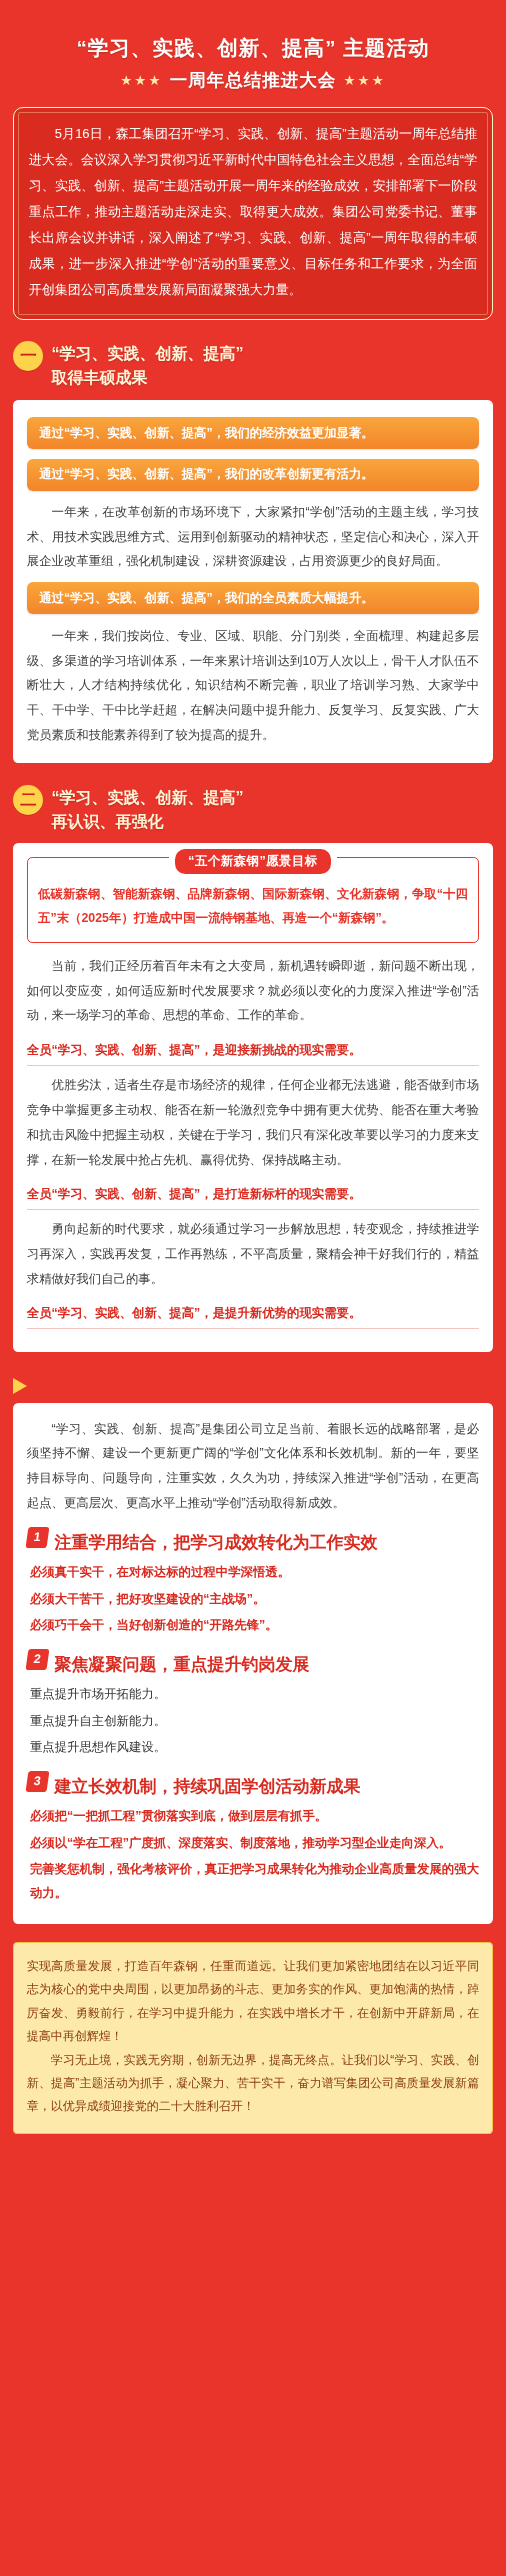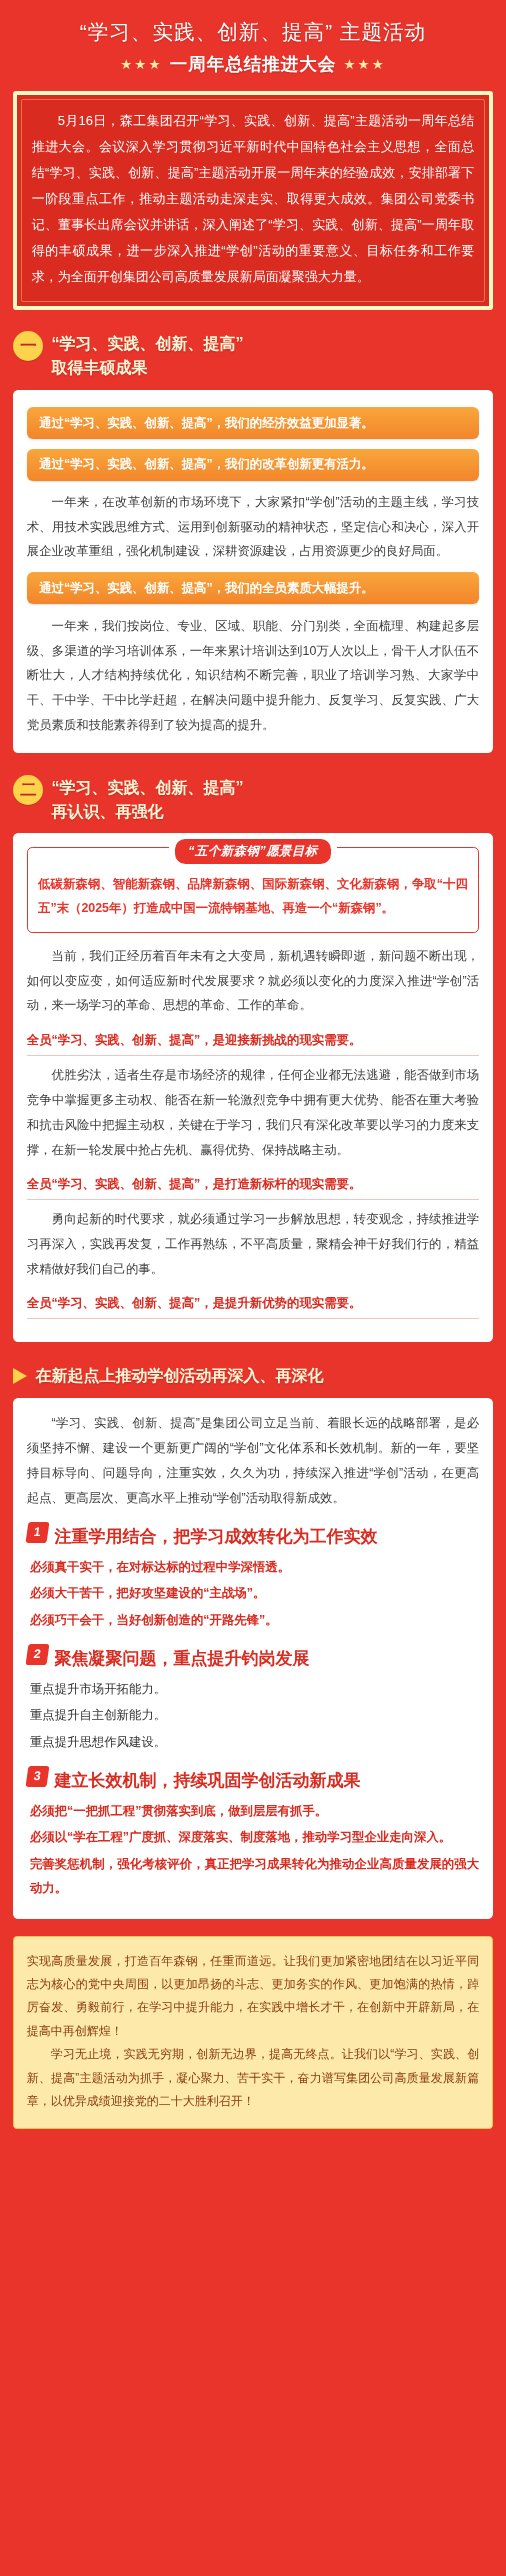--- a/index.html
+++ b/index.html
@@ -16,25 +16,26 @@
   }
 
   
   .header {
     padding: 17.5px 15.5px 9.3px 15.5px;
     text-align: center;
     background: #e8342a;
   }
   .header .title {
     font-size: 20.6px;
-    font-weight: normal;
+    font-weight: bold;
     color: #ffffff;
     letter-spacing: 1px;
     line-height: 1.35;
     text-shadow: 0 1px 1.5px rgba(0,0,0,0.18);
+    margin-top: 16px;
   }
   .header .subtitle-row {
     margin-top: 7.2px;
     display: flex;
     align-items: center;
     justify-content: center;
     gap: 7.2px;
   }
   .header .stars {
     color: #ffe9a8;
@@ -47,22 +48,22 @@
     color: #ffffff;
     letter-spacing: 1px;
     text-shadow: 0 1px 1.5px rgba(0,0,0,0.18);
   }
 
   
   .intro-wrap {
     margin: 5.2px 13.4px 0 13.4px;
     position: relative;
     background: #d92b20;
-    border: 4px solid #fef9c3;
-    border-radius: 3px;
+    border: 1px solid #fef9c3;
+    border-radius: 10px;
     padding: 13.4px 14.4px 15.5px 14.4px;
   }
   .intro-wrap:before {
     content: "";
     position: absolute;
     left: 4.1px; right: 4.1px; top: 4.1px; bottom: 4.1px;
     border: 0.5px solid rgba(246,208,138,0.45);
     border-radius: 2.1px;
     pointer-events: none;
   }
@@ -150,21 +151,20 @@
   }
   .goal-tag span {
     display: inline-block;
     background: #e8342a;
     color: #fff;
     border-radius: 10.3px;
     padding: 4.1px 13.4px;
     font-size: 12.4px;
     font-weight: bold;
     letter-spacing: 0.5px;
-    font-style: italic;
   }
   .goal-text {
     font-size: 12.4px;
     line-height: 2.0;
     color: #e8342a;
     font-weight: bold;
     text-align: justify;
   }
 
   
@@ -316,21 +316,20 @@
     <div class="body-p">优胜劣汰，适者生存是市场经济的规律，任何企业都无法逃避，能否做到市场竞争中掌握更多主动权、能否在新一轮激烈竞争中拥有更大优势、能否在重大考验和抗击风险中把握主动权，关键在于学习，我们只有深化改革要以学习的力度来支撑，在新一轮发展中抢占先机、赢得优势、保持战略主动。</div>
 
     <div class="red-head">全员“学习、实践、创新、提高”，是打造新标杆的现实需要。</div>
     <div class="body-p">勇向起新的时代要求，就必须通过学习一步解放思想，转变观念，持续推进学习再深入，实践再发复，工作再熟练，不平高质量，聚精会神干好我们行的，精益求精做好我们自己的事。</div>
 
     <div class="red-head">全员“学习、实践、创新、提高”，是提升新优势的现实需要。</div>
   </div>
 
   <div class="banner">
     <div class="tri"></div>
-    <div class="btext">在新起点上推动学创活动再深入、再深化</div>
   </div>
 
   <div class="card">
     <div class="body-p">“学习、实践、创新、提高”是集团公司立足当前、着眼长远的战略部署，是必须坚持不懈、建设一个更新更广阔的“学创”文化体系和长效机制。新的一年，要坚持目标导向、问题导向，注重实效，久久为功，持续深入推进“学创”活动，在更高起点、更高层次、更高水平上推动“学创”活动取得新成效。</div>
 
     <div class="numitem">
       <div class="n">1</div>
       <div class="t">注重学用结合，把学习成效转化为工作实效</div>
     </div>
     <div class="bullet-red">必须真干实干，在对标达标的过程中学深悟透。</div>

